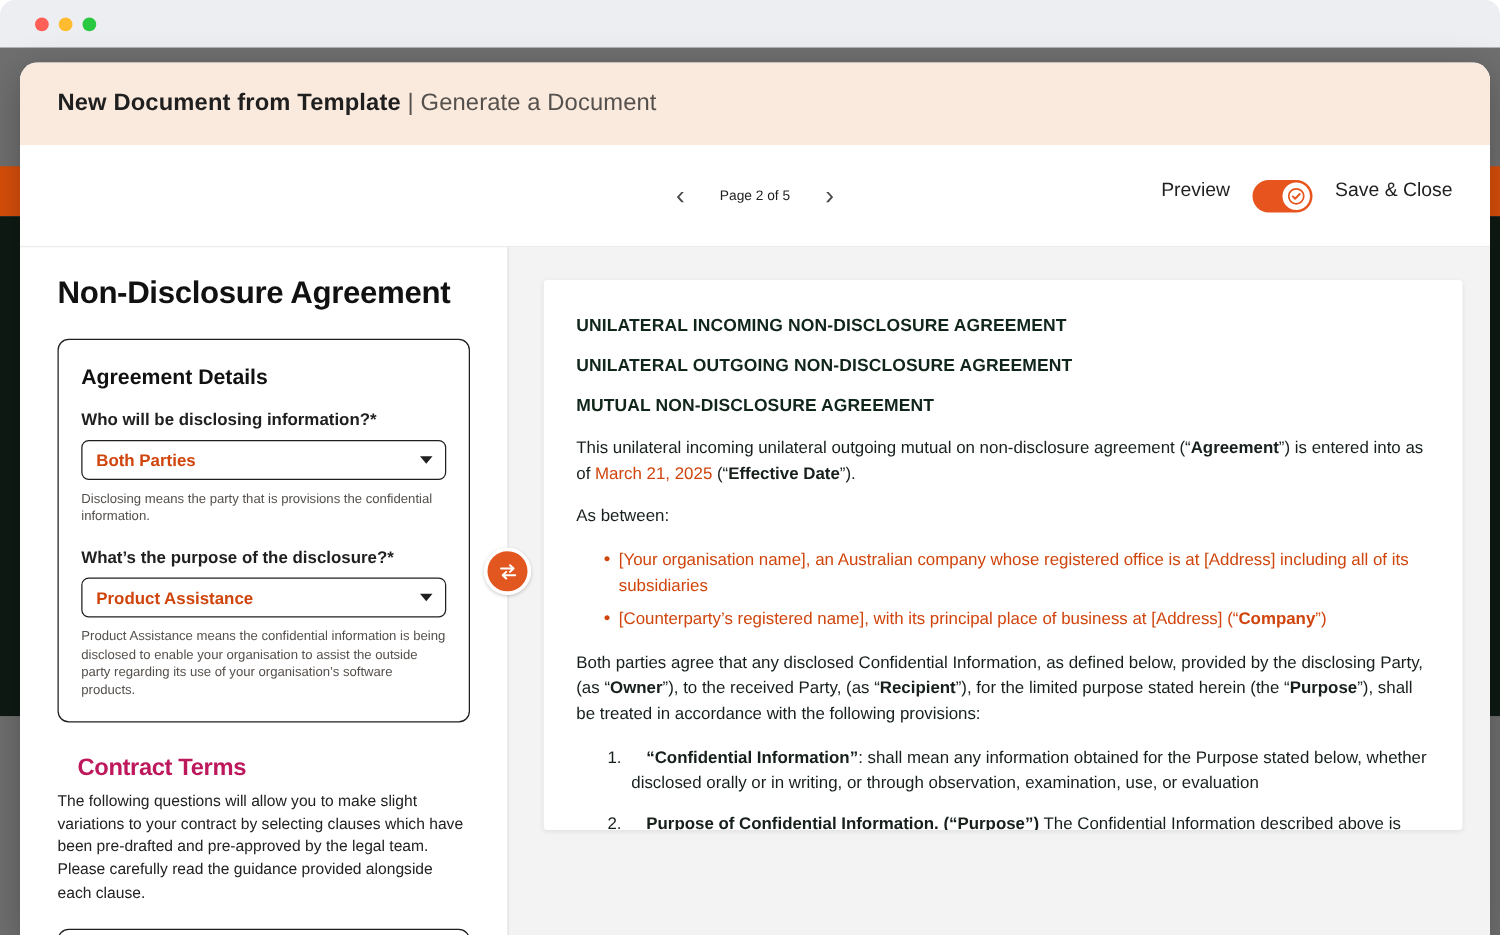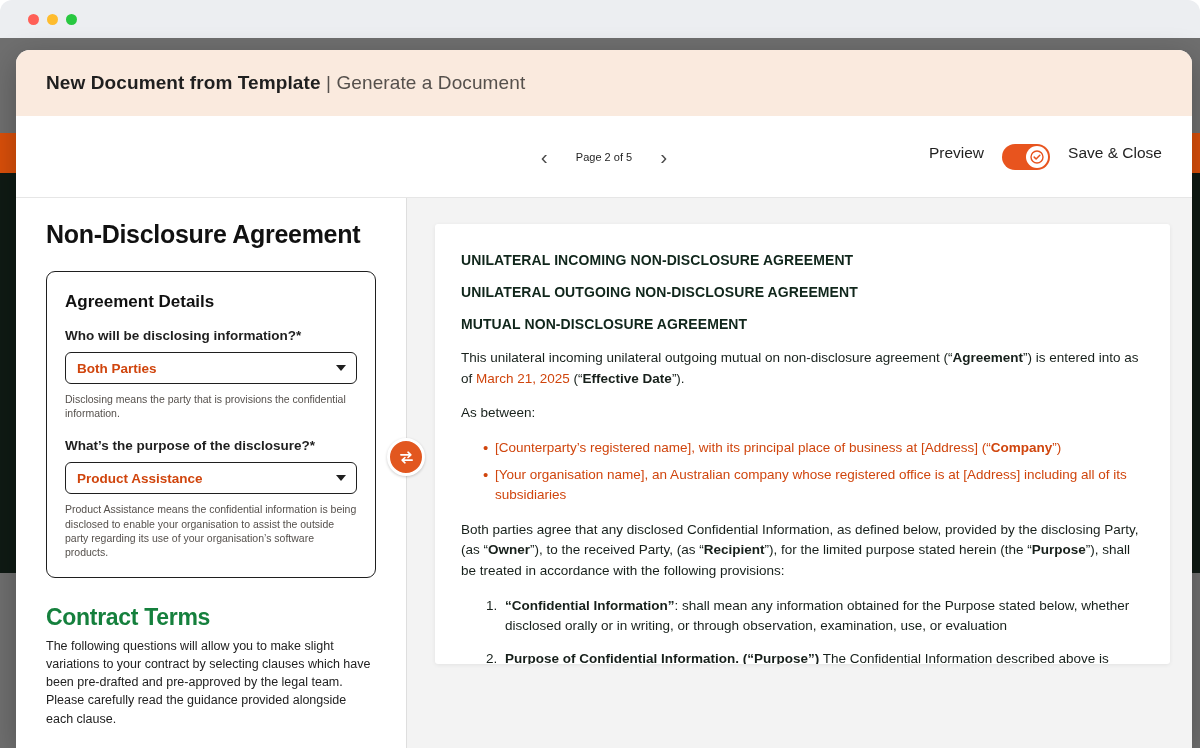--- a/index.html
+++ b/index.html
@@ -178,22 +178,23 @@
     border-right: 5px solid transparent;
     border-top: 6px solid #1f1f1f;
   }
   .help-text {
     font-size: 10.5px; color: #55504c; line-height: 1.35;
     margin-top: 8px; margin-bottom: 18px;
   }
   .help-text.last { margin-bottom: 0; }
 
   .section-heading {
-    font-size: 23px; font-weight: 700; color: #15803d; letter-spacing: -.3px;
+    font-size: 19px; font-weight: 700; color: #be185d; letter-spacing: -.3px;
     margin-bottom: 6px;
+    margin-left: 16px;
   }
   .section-text {
     font-size: 12.5px; color: #222; line-height: 1.45; margin-bottom: 20px;
   }
   .stub-card {
     border: 1.5px solid #1f1f1f;
     border-radius: 9px;
     height: 40px;
   }
 
@@ -243,21 +244,21 @@
   }
   .doc-ul li::before {
     content: "•"; position: absolute; left: 0; top: -1px; color: #d0450d; font-size: 15px;
   }
   .doc-ul li b { color: #d0450d; font-weight: 700; }
   .doc-ol { margin: 0; padding: 0 0 0 40px; }
   .doc-ol li {
     font-size: 13.5px; line-height: 1.53; color: #17201b;
     margin-bottom: 12px; padding-left: 4px;
   }
-  .doc-ol li b { font-weight: 700; }
+  .doc-ol li b { font-weight: 700; margin-left: 12px; }
 </style>
 </head>
 <body>
 
 <div class="window">
 
   <div class="titlebar">
     <div class="dots">
       <span class="dot red"></span>
       <span class="dot yellow"></span>
@@ -344,22 +345,22 @@
 
           <div class="doc-h">UNILATERAL INCOMING NON-DISCLOSURE AGREEMENT</div>
           <div class="doc-h">UNILATERAL OUTGOING NON-DISCLOSURE AGREEMENT</div>
           <div class="doc-h">MUTUAL NON-DISCLOSURE AGREEMENT</div>
 
           <p class="doc-p"><span>This unilateral incoming unilateral outgoing mutual on non-disclosure agreement (“</span><b>Agreement</b><span>”) is entered into as of </span><span class="ins">March 21, 2025</span><span> (“</span><b>Effective Date</b><span>”).</span></p>
 
           <p class="doc-p">As between:</p>
 
           <ul class="doc-ul">
+            <li><span>[Your organisation name], an Australian company whose registered office is at [Address] including all of its subsidiaries</span></li>
             <li><span>[Counterparty’s registered name], with its principal place of business at [Address] (“</span><b>Company</b><span>”)</span></li>
-            <li><span>[Your organisation name], an Australian company whose registered office is at [Address] including all of its subsidiaries</span></li>
           </ul>
 
           <p class="doc-p"><span>Both parties agree that any disclosed Confidential Information, as defined below, provided by the disclosing Party, (as “</span><b>Owner</b><span>”), to the received Party, (as “</span><b>Recipient</b><span>”), for the limited purpose stated herein (the “</span><b>Purpose</b><span>”), shall be treated in accordance with the following provisions:</span></p>
 
           <ol class="doc-ol">
             <li><b>“Confidential Information”</b><span>: shall mean any information obtained for the Purpose stated below, whether disclosed orally or in writing, or through observation, examination, use, or evaluation</span></li>
             <li><b>Purpose of Confidential Information. (“Purpose”)</b><span> The Confidential Information described above is being disclosed to the Recipient for the Recipient’s use solely to investigate the feasibility of a future…</span></li>
           </ol>
 
         </div>

